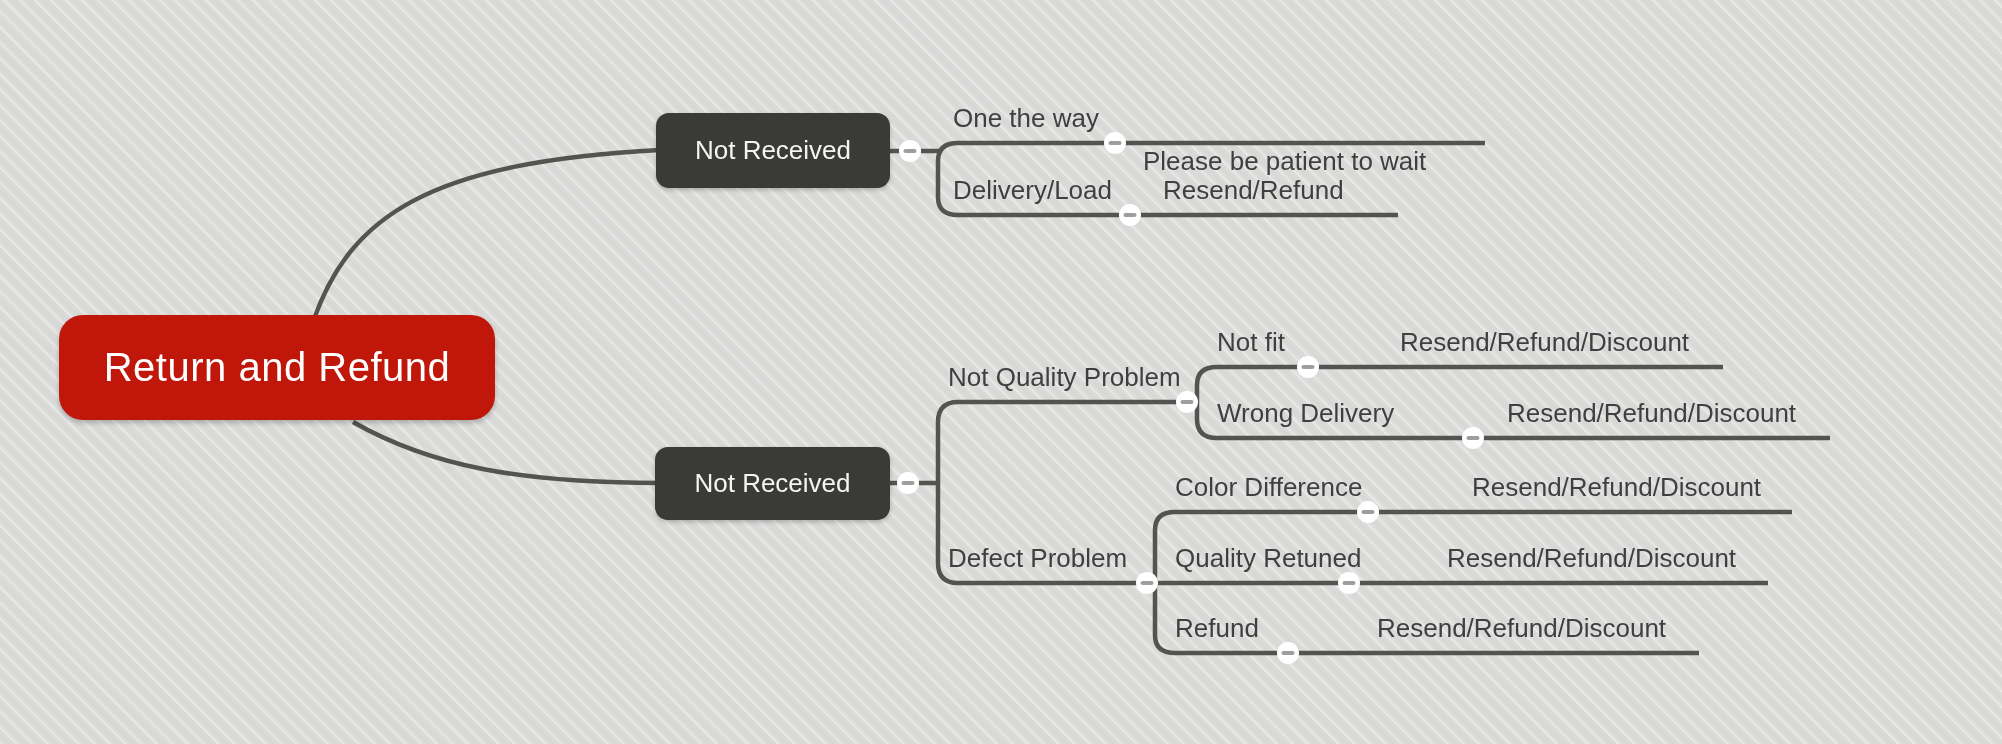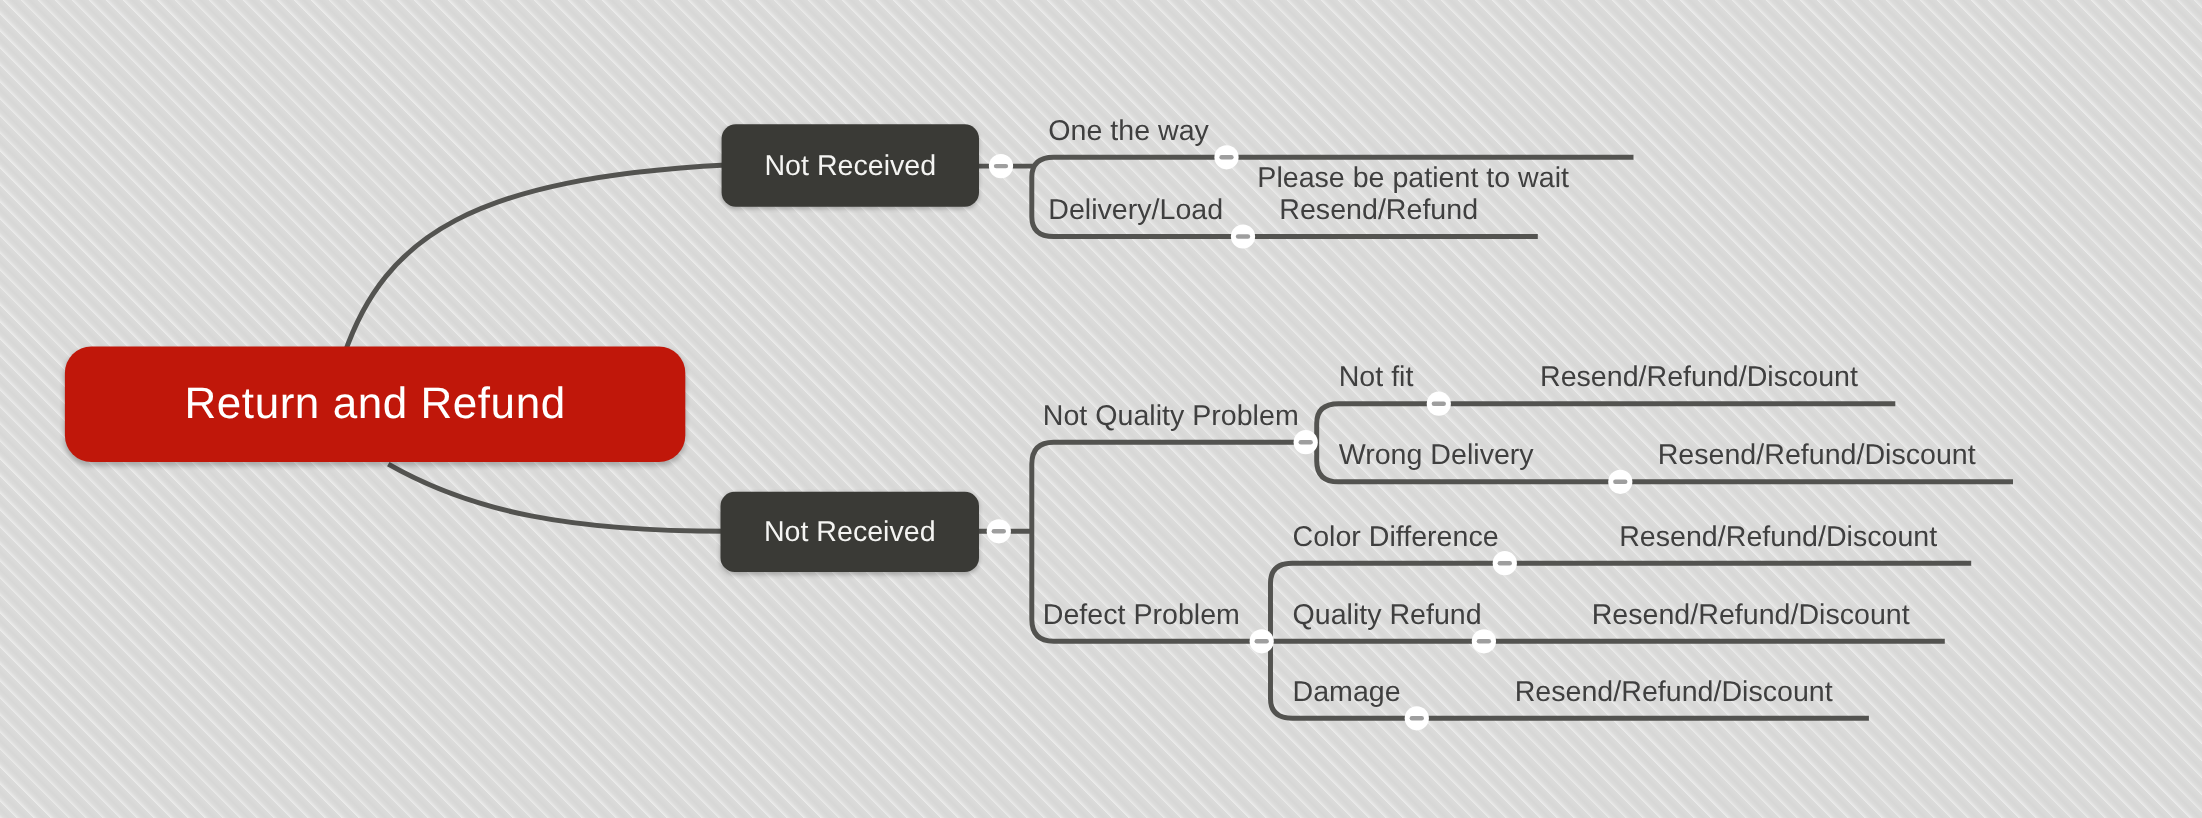--- a/index.html
+++ b/index.html
@@ -10,21 +10,21 @@
     background-color:#dcdcdb;
     background-image:
       repeating-linear-gradient(45deg,
         rgba(255,255,255,0.45) 0px, rgba(255,255,255,0) 3px,
         rgba(0,0,0,0.022) 6px, rgba(255,255,255,0) 11px);
     font-family:"Liberation Sans","DejaVu Sans",sans-serif;
   }
   .conn-svg{position:absolute;left:0;top:0;}
   .conn{fill:none;stroke:#535350;stroke-width:4.5;}
   .topic-root{
-    position:absolute;left:59px;top:315px;width:564px;height:105px;
+    position:absolute;left:59px;top:315px;width:436px;height:105px;
     background:#c0170a;border-radius:24px;
     display:flex;align-items:center;justify-content:center;
     color:#ffffff;font-size:40px;letter-spacing:0.5px;
     box-shadow:0 3px 5px rgba(0,0,0,0.22);
     cursor:default;
   }
   .topic-box{
     position:absolute;background:#3a3a36;border-radius:13px;
     display:flex;align-items:center;justify-content:center;
     color:#f4f4f2;font-size:26px;
@@ -122,18 +122,18 @@
 
   <div class="ltext" style="left:948px;top:393px;">Not Quality Problem</div>
   <div class="ltext" style="left:1217px;top:358px;">Not fit</div>
   <div class="ltext" style="left:1400px;top:358px;">Resend/Refund/Discount</div>
   <div class="ltext" style="left:1217px;top:429px;">Wrong Delivery</div>
   <div class="ltext" style="left:1507px;top:429px;">Resend/Refund/Discount</div>
 
   <div class="ltext" style="left:948px;top:574px;">Defect Problem</div>
   <div class="ltext" style="left:1175px;top:503px;">Color Difference</div>
   <div class="ltext" style="left:1472px;top:503px;">Resend/Refund/Discount</div>
-  <div class="ltext" style="left:1175px;top:574px;">Quality Refund</div>
+  <div class="ltext" style="left:1175px;top:574px;">Quality Retuned</div>
   <div class="ltext" style="left:1447px;top:574px;">Resend/Refund/Discount</div>
-  <div class="ltext" style="left:1175px;top:644px;">Damage</div>
+  <div class="ltext" style="left:1175px;top:644px;">Refund</div>
   <div class="ltext" style="left:1377px;top:644px;">Resend/Refund/Discount</div>
 
 </div>
 
 </body></html>

